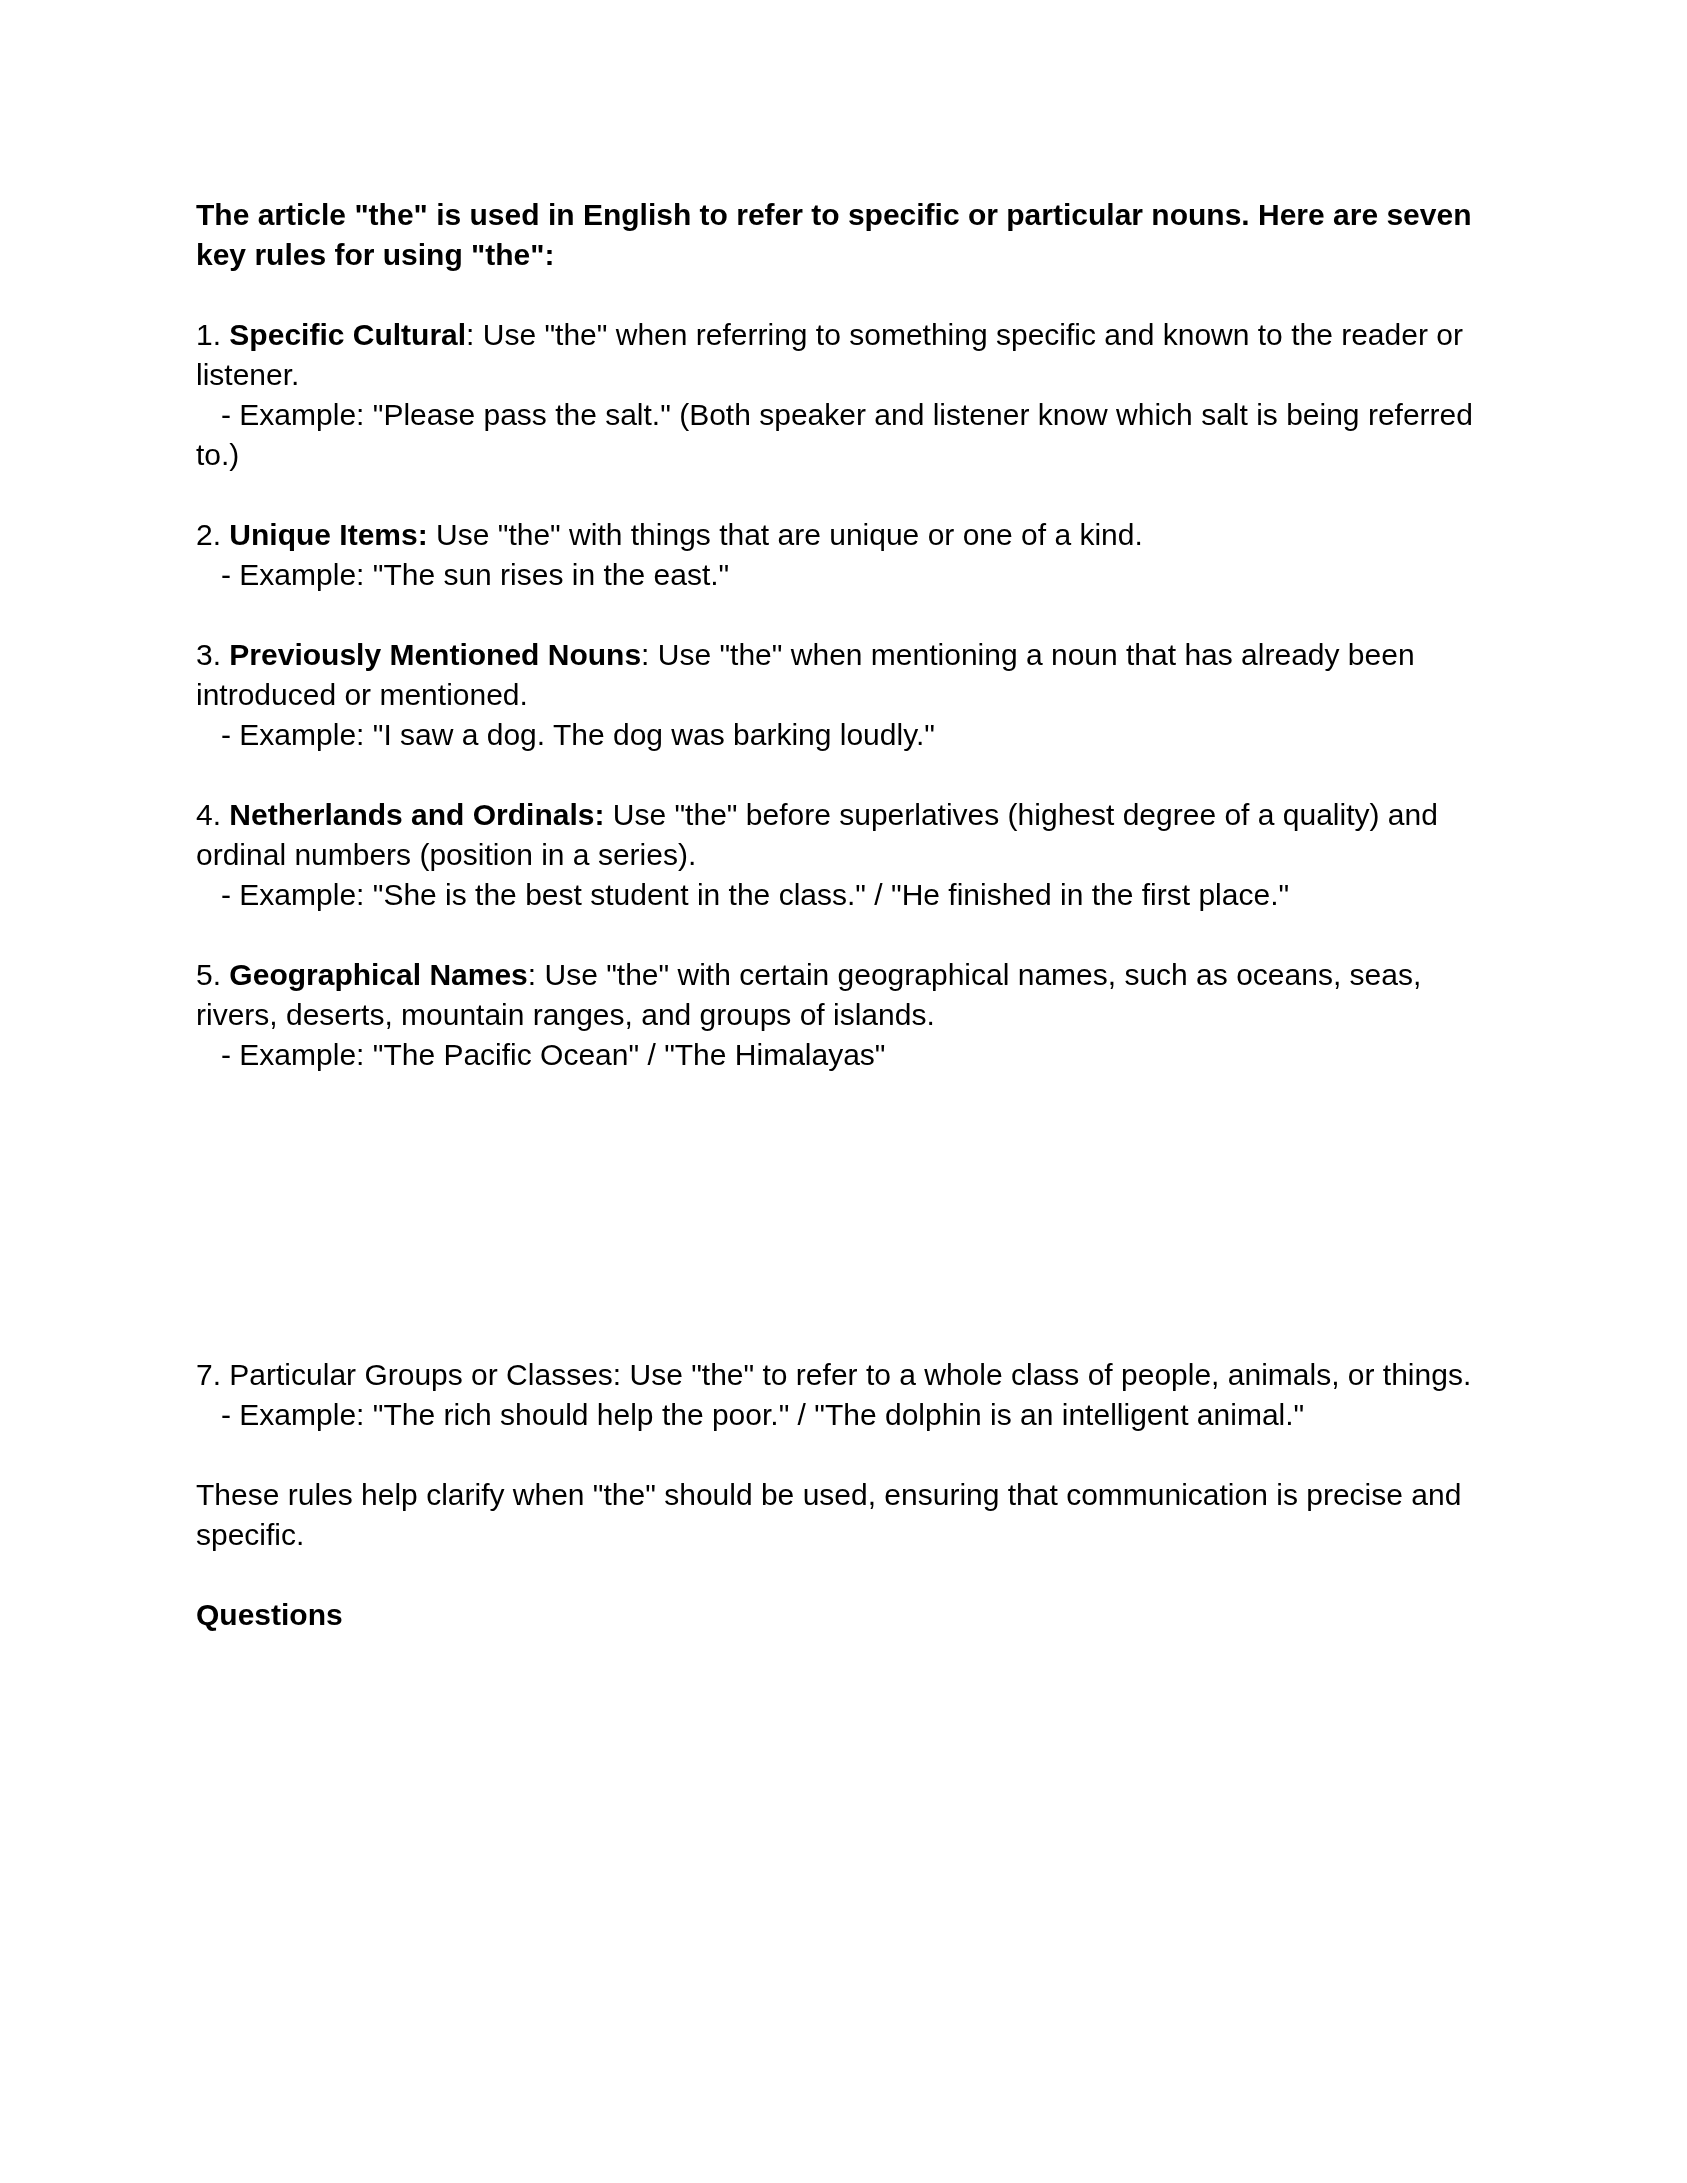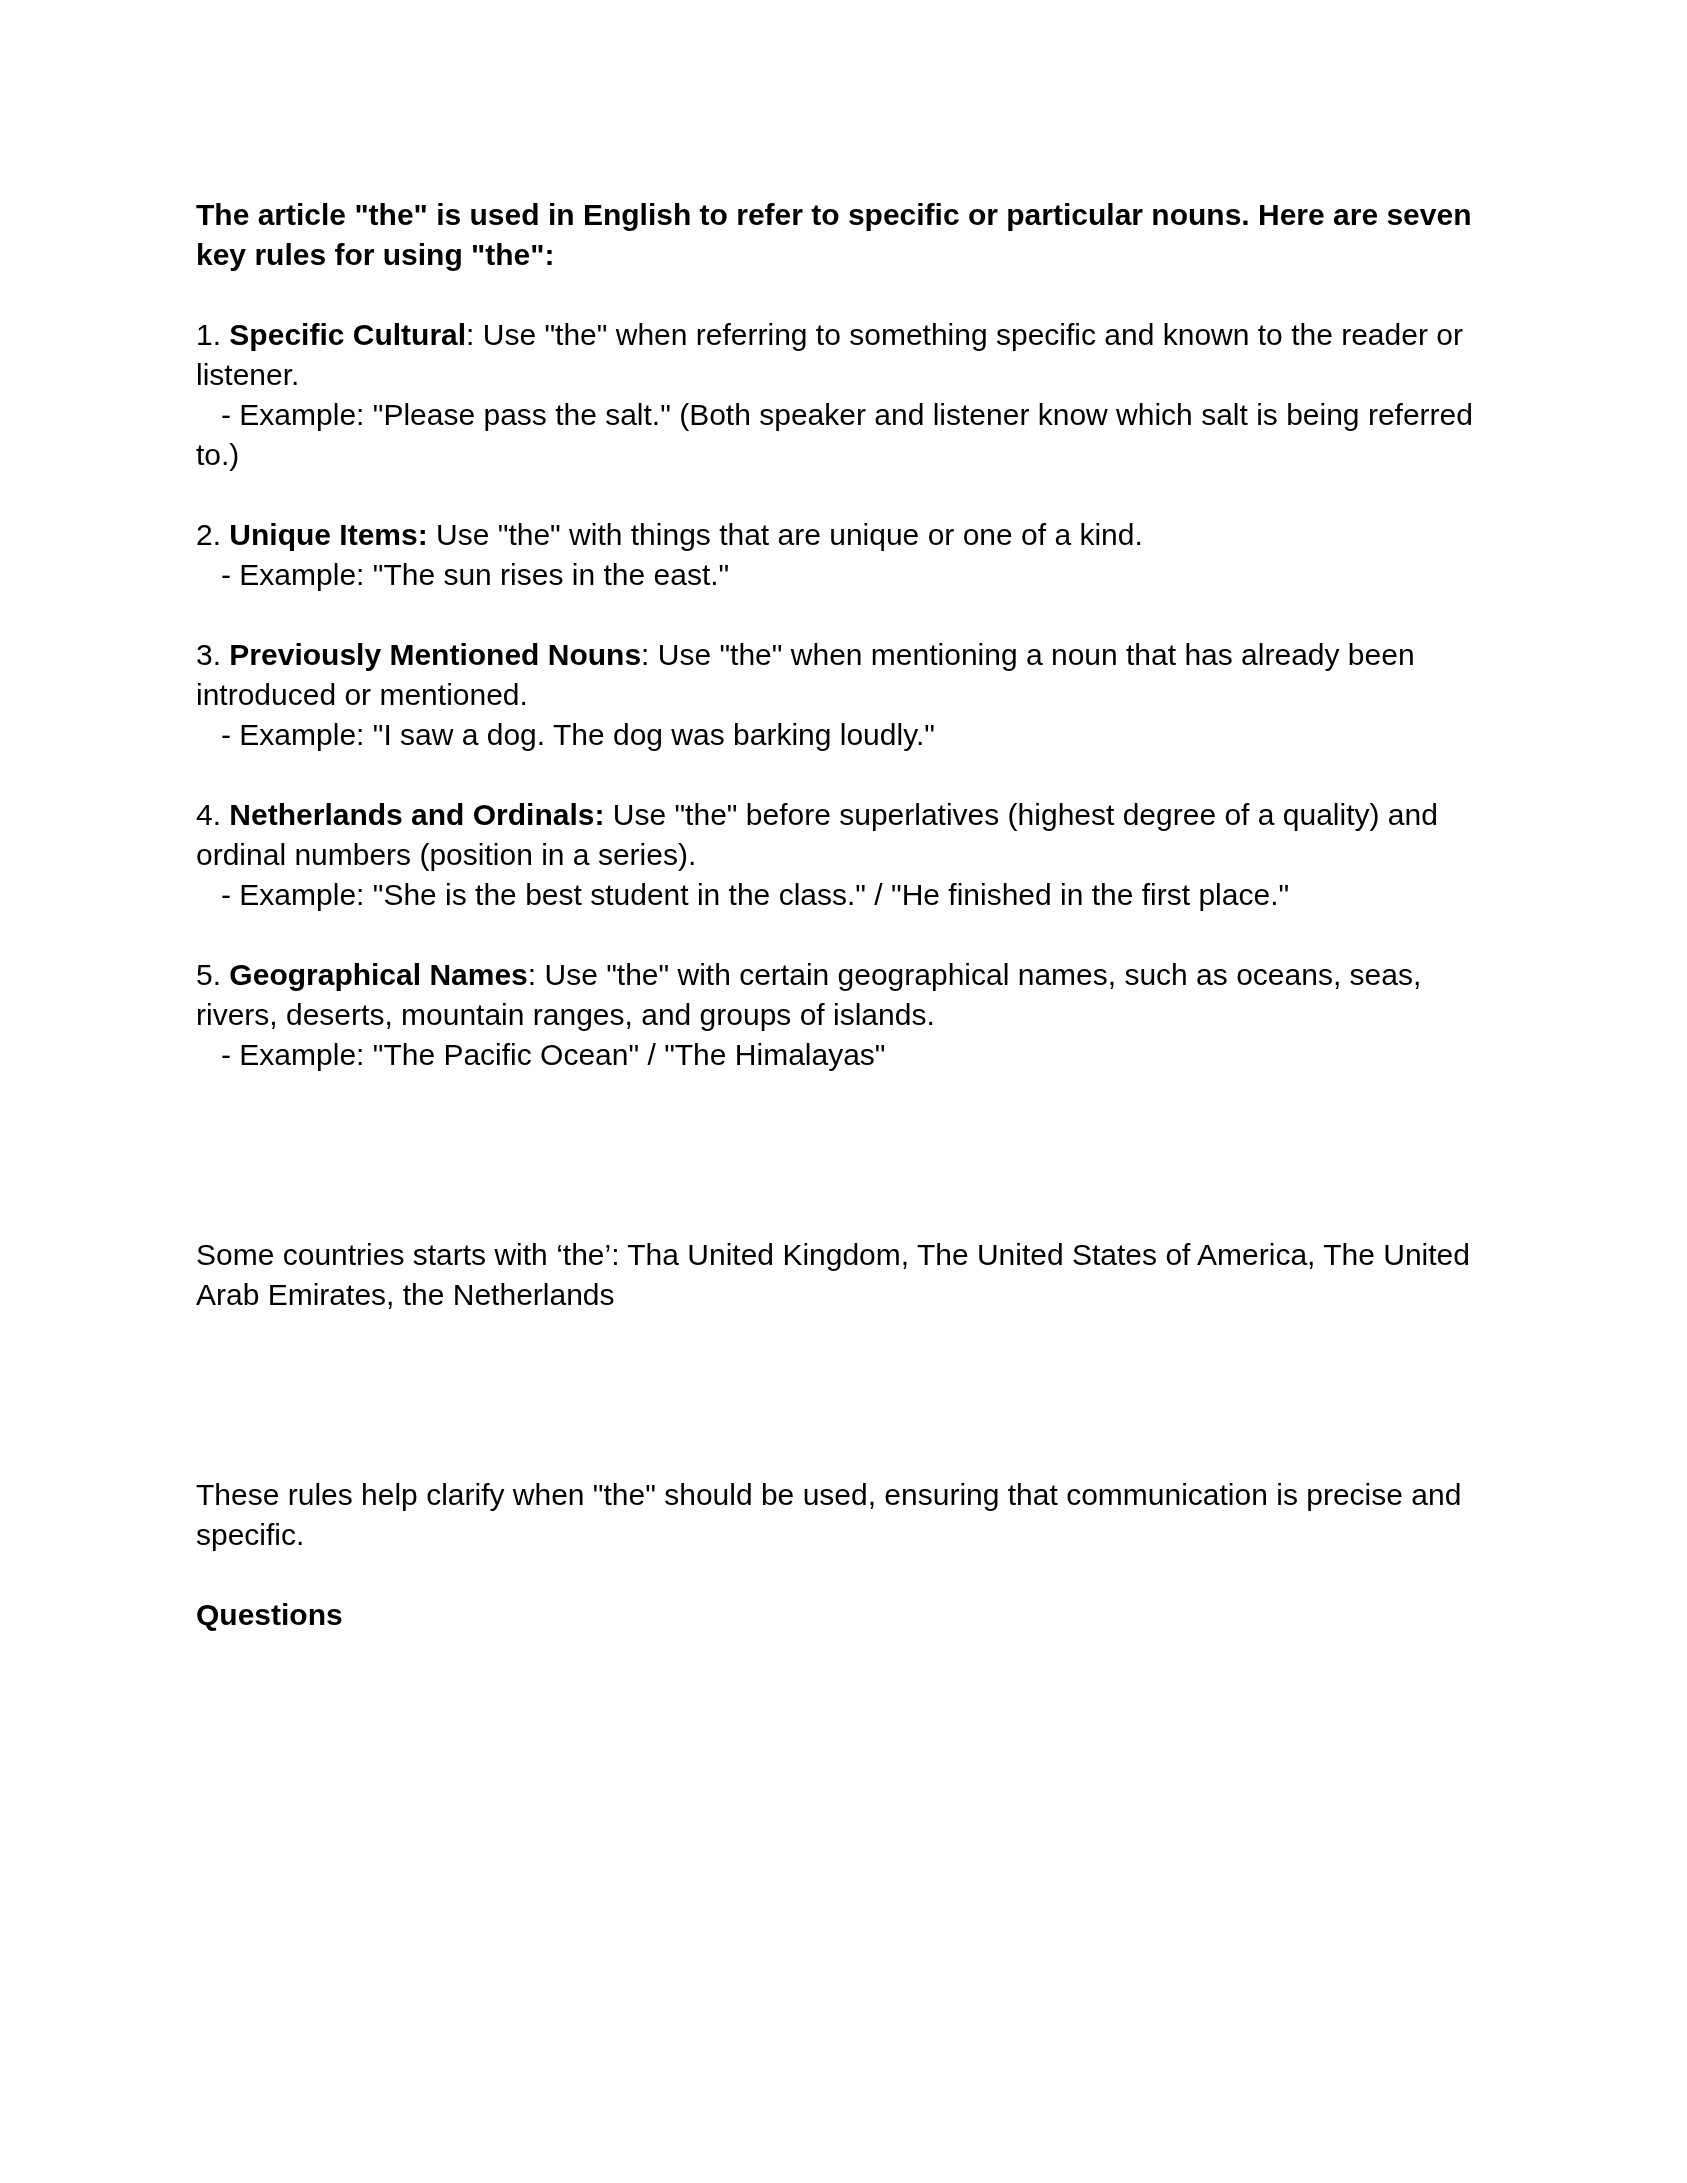--- a/index.html
+++ b/index.html
@@ -50,23 +50,24 @@
       <p class="para">&nbsp;</p>
       <p class="para"><span class="run">4. </span><span class="run bold">Netherlands and Ordinals:</span><span class="run"> Use "the" before superlatives (highest degree of a quality) and ordinal numbers (position in a series).
    - Example: "She is the best student in the class." / "He finished in the first place."</span></p>
       <p class="para">&nbsp;</p>
       <p class="para"><span class="run">5. </span><span class="run bold">Geographical Names</span><span class="run">: Use "the" with certain geographical names, such as oceans, seas, rivers, deserts, mountain ranges, and groups of islands.
    - Example: "The Pacific Ocean" / "The Himalayas"</span></p>
       <p class="para">&nbsp;</p>
       <p class="para">&nbsp;</p>
       <p class="para">&nbsp;</p>
       <p class="para">&nbsp;</p>
-      <p class="para"><span class="run">Some countries starts with ‘the’: Tha United Kingdom, The United States of America, The United Arab Emirates, the Netherlands</span></p>
       <p class="para">&nbsp;</p>
       <p class="para">&nbsp;</p>
       <p class="para">&nbsp;</p>
+      <p class="para"><span class="run">7. Particular Groups or Classes: Use "the" to refer to a whole class of people, animals, or things.
+   - Example: "The rich should help the poor." / "The dolphin is an intelligent animal."</span></p>
       <p class="para">&nbsp;</p>
       <p class="para"><span class="run">These rules help clarify when "the" should be used, ensuring that communication is precise and specific.</span></p>
       <p class="para">&nbsp;</p>
       <p class="para"><span class="run bold underline">Questions</span></p>
     </div>
 </div>
 
 
 </body></html>

